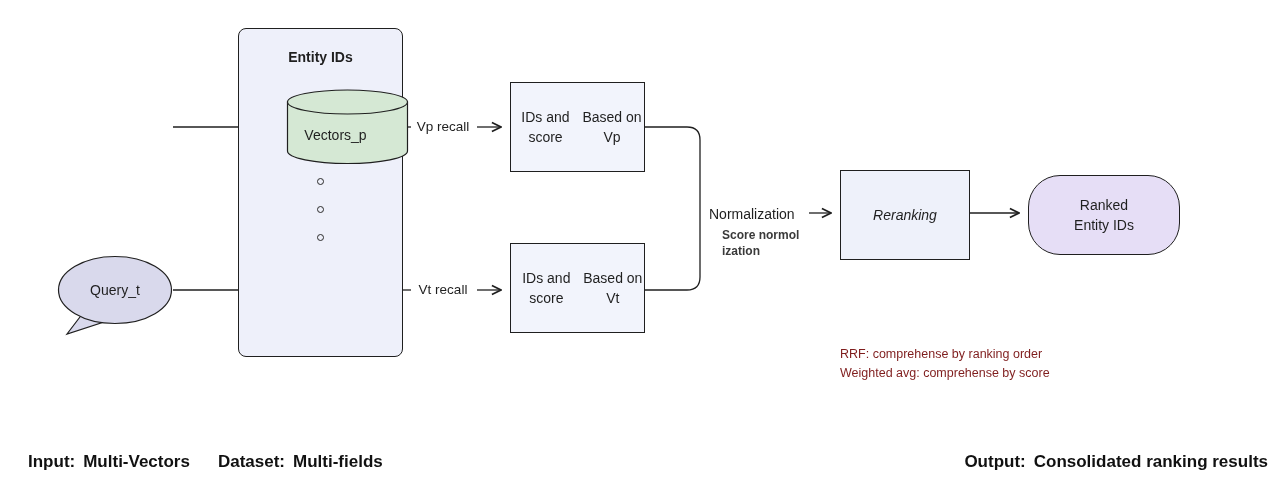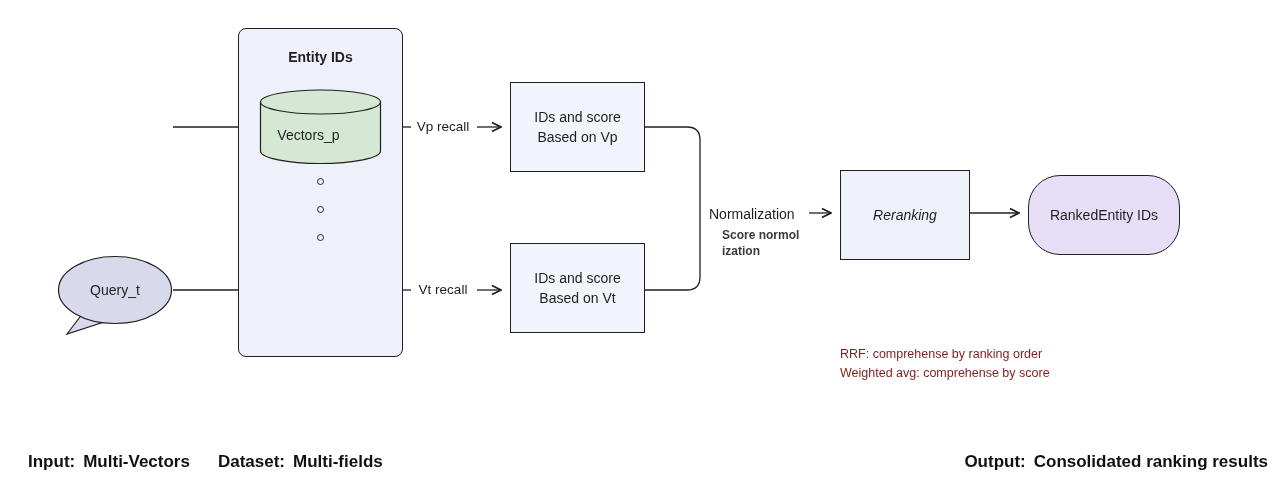--- a/index.html
+++ b/index.html
@@ -47,57 +47,57 @@
     box-sizing: border-box;
   }
   .container-title {
     position: absolute;
     top: 20px; left: 0; right: 0;
     text-align: center;
     font-size: 14px;
     font-weight: bold;
   }
   
-  .cylinder { width: 99px; height: 77px; }
+  .cylinder { width: 99px; height: 77px; margin-left: 27px; }
   .cylinder .node-label { padding-top: 16px; }
   
   .dot {
     position: absolute;
     width: 7px; height: 7px;
     border: 1.2px solid #2a2a2a;
     border-radius: 50%;
     background: transparent;
     box-sizing: border-box;
   }
   
   .rect-node {
     position: absolute;
     background: #f2f4fc;
     border: 1px solid #1f1f1f;
     box-sizing: border-box;
     display: flex;
-    flex-direction: column;
+    flex-direction: row;
     align-items: center;
     justify-content: center;
     font-size: 14px;
     line-height: 20px;
     text-align: center;
   }
   .rect-rerank { background: #eef1fa; font-style: italic; }
   
   .stadium-node {
     position: absolute;
     left: 1028px; top: 175px;
     width: 152px; height: 80px;
     background: #e6def6;
     border: 1px solid #1f1f1f;
     border-radius: 32px;
     box-sizing: border-box;
     display: flex;
-    flex-direction: row;
+    flex-direction: column;
     align-items: center;
     justify-content: center;
     font-size: 14px;
     line-height: 20px;
     text-align: center;
   }
   
   .edge-label {
     position: absolute;
     font-size: 13.5px;

